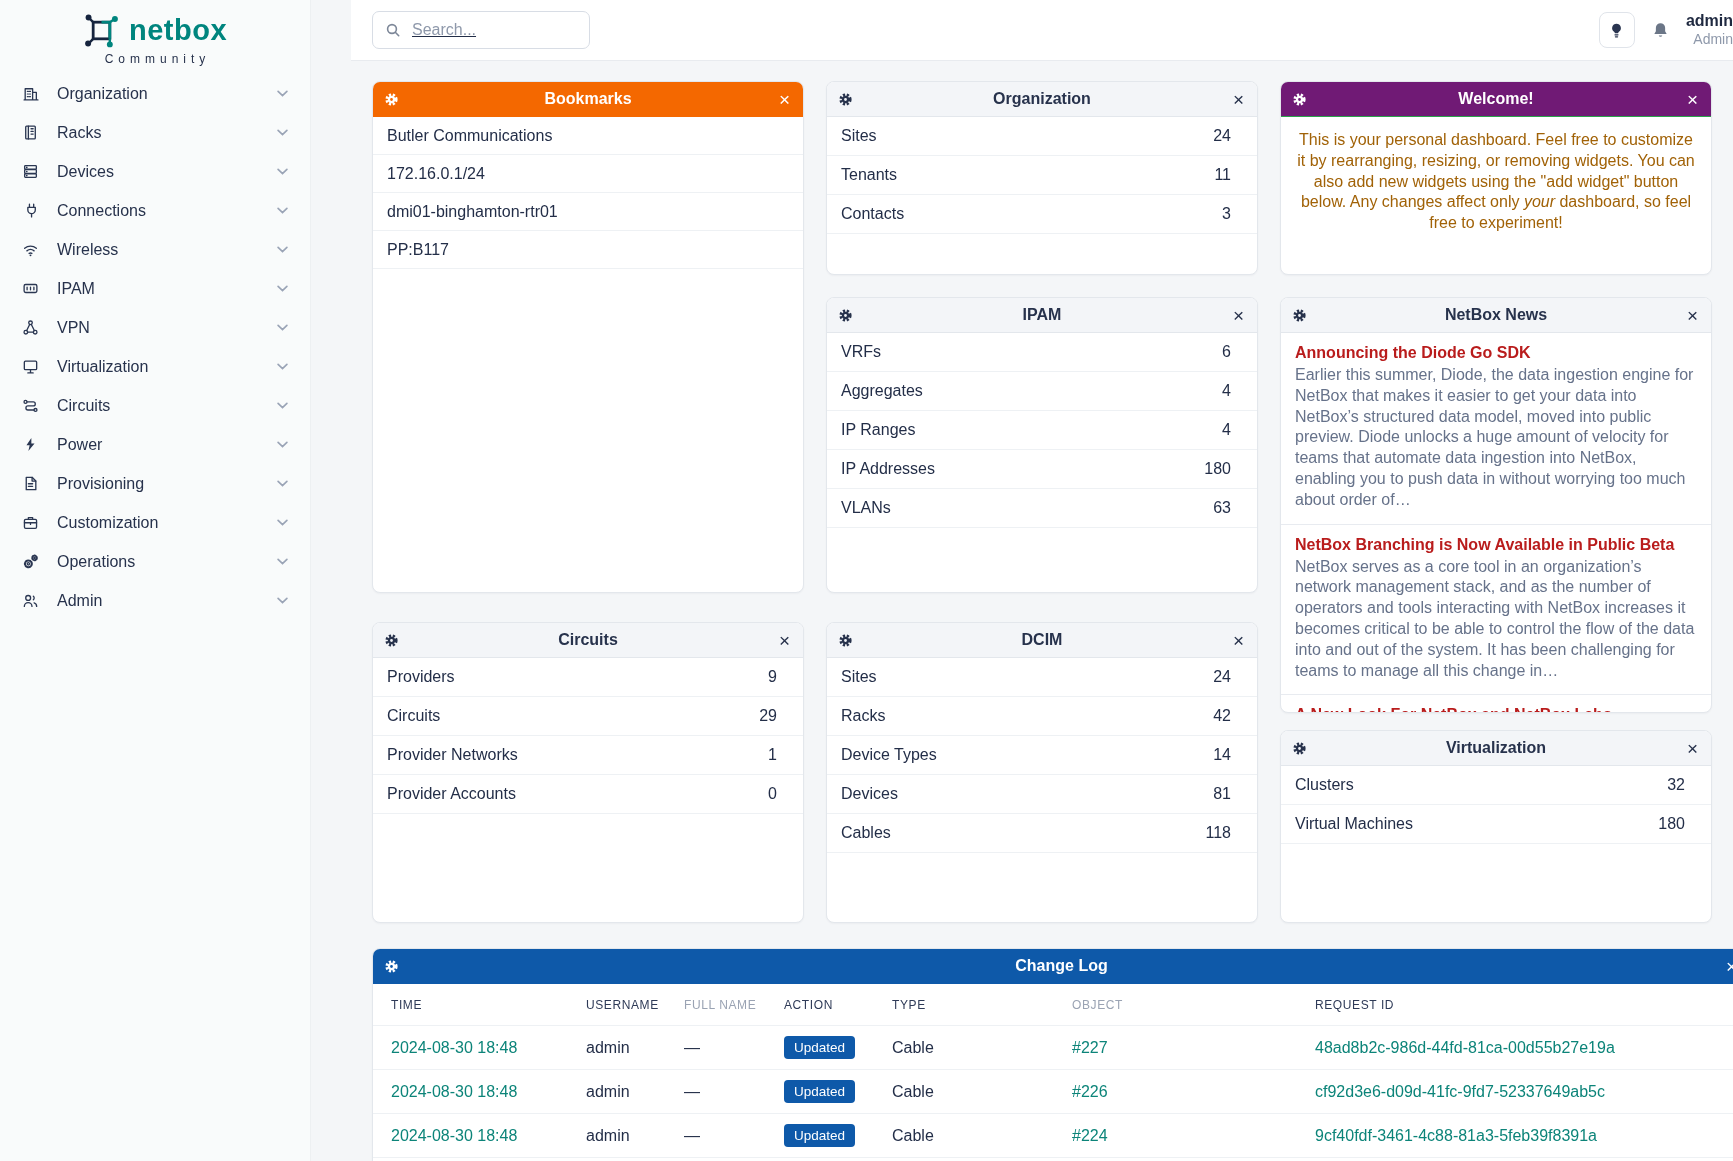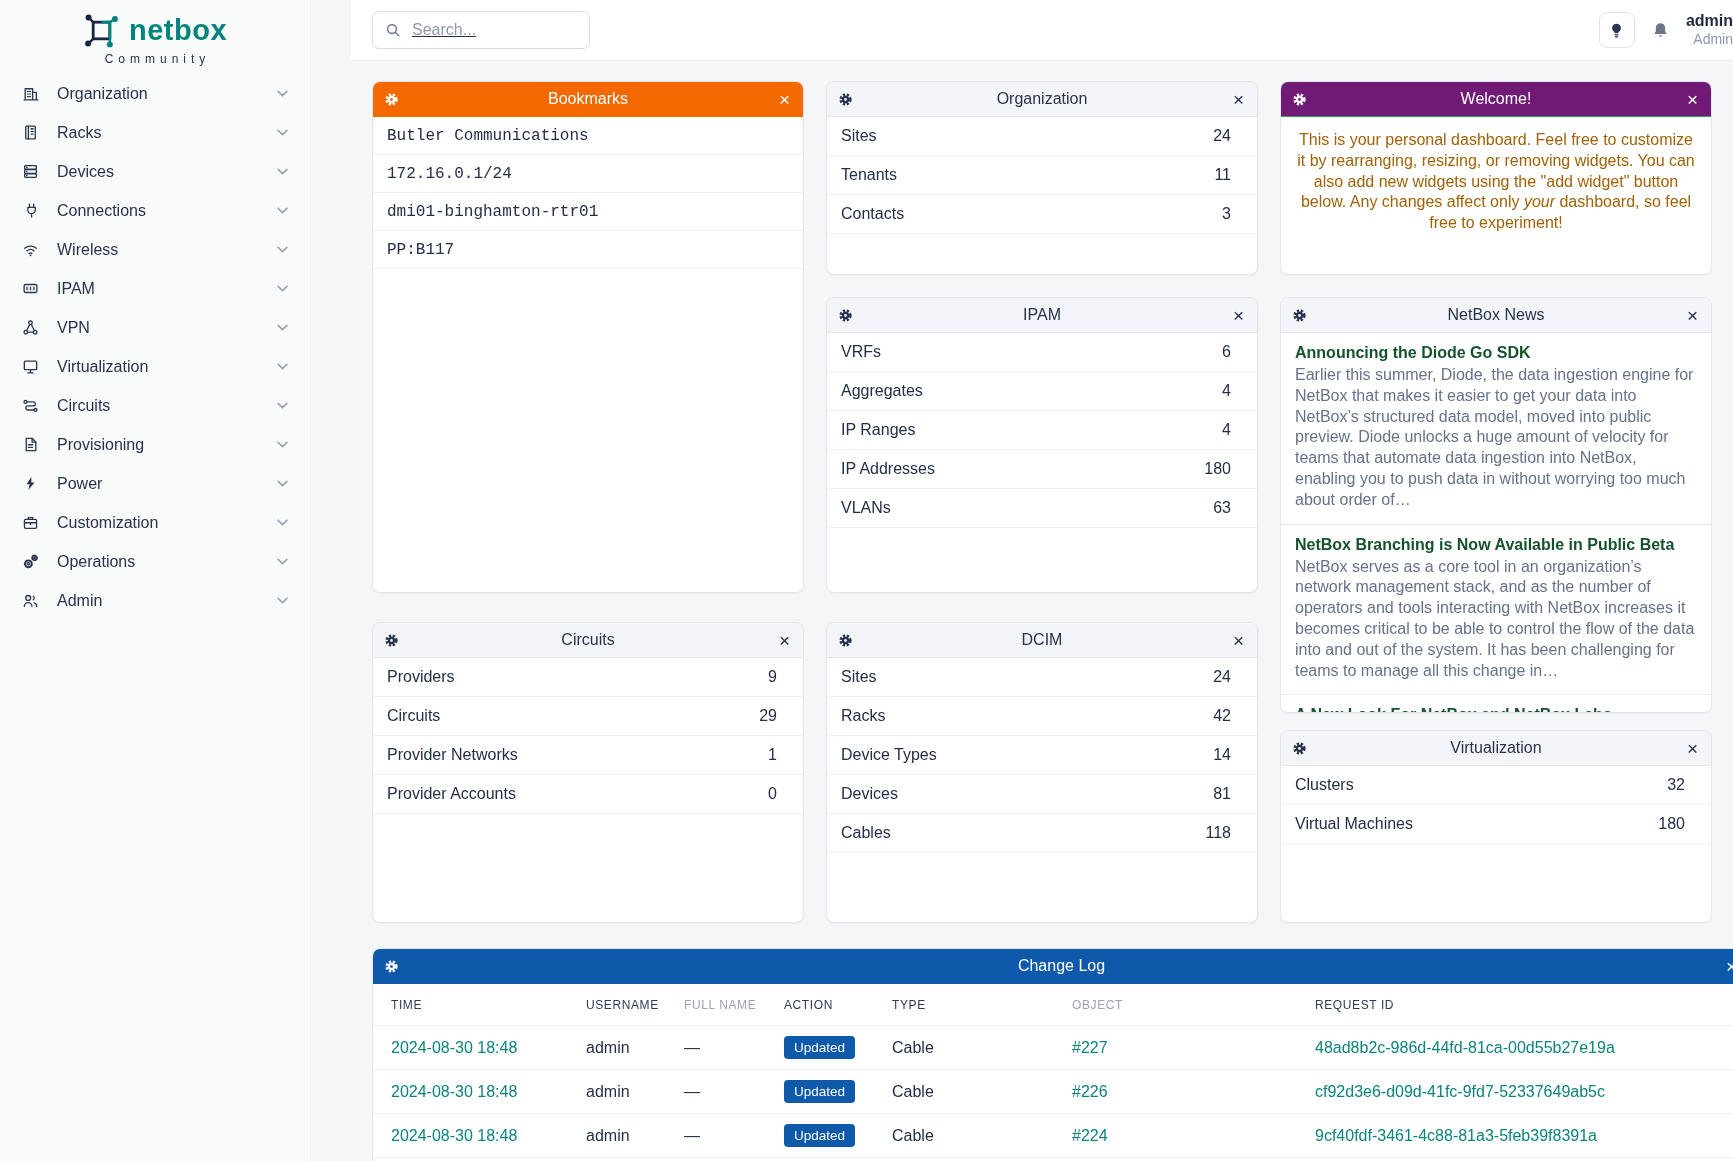--- a/index.html
+++ b/index.html
@@ -39,43 +39,43 @@
   .user { text-align:right; line-height:1.18; cursor:pointer; }
   .user-name { font-size:16px; font-weight:bold; color:#1f2940; }
   .user-role { font-size:14px; color:#8e98aa; }
 
   
   .content { padding:20px 21px 0; }
   .dash { display:flex; gap:22px; }
   .dcol { width:445px; display:flex; flex-direction:column; }
   .widget { background:#fff; border:1px solid #e3e7ec; border-radius:8px; overflow:hidden; box-shadow:0 1px 2px rgba(20,30,60,.04); }
   .whead { height:35px; display:flex; align-items:center; padding:0 11px; background:#f3f5f8; border-bottom:1px solid #e3e7ec; color:#27324c; flex-shrink:0; }
-  .wtitle { flex:1; text-align:center; font-size:16px; font-weight:400; }
+  .wtitle { flex:1; text-align:center; font-size:16px; font-weight:700; }
   .gear { display:flex; cursor:pointer; color:inherit; }
   .gsvg { width:15px; height:15px; }
   .teeth { fill:none; stroke:currentColor; stroke-width:3; stroke-dasharray:2.3 1.75; }
   .hub   { fill:none; stroke:currentColor; stroke-width:2.4; }
   .wclose { font-size:19px; line-height:1; cursor:pointer; width:15px; text-align:center; }
   .hdr-orange { background:#f46800; border-bottom-color:#f46800; color:#fff; }
   .hdr-green  { background:#701a75; border-bottom-color:#2ba24c; color:#fff; }
   .hdr-blue   { background:#0e59a9; border-bottom-color:#0e59a9; color:#fff; }
 
   .h194{height:194px} .h296{height:296px} .h301{height:301px}
   .h416{height:416px} .h193{height:193px} .h512{height:512px}
   .mt22{margin-top:22px} .mt29{margin-top:29px} .mt17{margin-top:17px}
 
   .srow { display:flex; justify-content:space-between; align-items:center; height:39px; padding:0 26px 0 14px; border-bottom:1px solid #eef1f4; font-size:16px; cursor:pointer; }
-  .bmk  { display:flex; align-items:center; height:38px; padding:0 14px; border-bottom:1px solid #eef1f4; font-size:16px; cursor:pointer;font-family:Liberation Mono, monospace; }
+  .bmk  { display:flex; align-items:center; height:38px; padding:0 14px; border-bottom:1px solid #eef1f4; font-size:16px; cursor:pointer; }
 
   .welcome-body { padding:13px 14px; font-size:16px; line-height:1.3; color:#a16207;text-align:center; }
   .welcome-body .it { font-style:italic; }
 
   .article { padding:11px 14px 13px; border-bottom:1px solid #e8ebf0; }
   .article:last-child { border-bottom:0; }
-  .a-head { font-size:16px; font-weight:600; color:#14532d; cursor:pointer; }
+  .a-head { font-size:16px; font-weight:600; color:#b91c1c; cursor:pointer; }
   .a-body { margin-top:3px; font-size:16px; line-height:1.3; color:#66728a; }
 
   
   .changelog { width:1379px; margin-top:25px; }
   table { width:100%; border-collapse:collapse; }
   th { font-size:12px; letter-spacing:.6px; text-align:left; font-weight:normal; color:#2e3a57; padding:14px 8px 13px; white-space:nowrap; }
   th.muted { color:#9aa3b3; }
   th:first-child, td:first-child { padding-left:18px; }
   td { font-size:16px; padding:10px 8px; border-top:1px solid #eef1f4; white-space:nowrap; }
   .tlink { color:#0c8479; cursor:pointer; }
@@ -236,38 +236,38 @@
         <span class="nlabel">Circuits</span>
         <span class="chev">
             <svg viewBox="0 0 10 6">
               <path d="m1 1 4 4 4-4"></path>
             </svg>
           </span>
       </div>
       <div class="nav-item">
         <span class="nicon">
             <svg viewBox="0 0 16 16">
+              <path d="M8.8 1.8 4.2 8.6h3L6 14.2l5.8-7.2h-3z" fill="currentColor" stroke="none"></path>
+            </svg>
+          </span>
+        <span class="nlabel">Power</span>
+        <span class="chev">
+            <svg viewBox="0 0 10 6">
+              <path d="m1 1 4 4 4-4"></path>
+            </svg>
+          </span>
+      </div>
+      <div class="nav-item">
+        <span class="nicon">
+            <svg viewBox="0 0 16 16">
               <path d="M4 2.2h5.5L13 5.7v8.1H4z"></path>
               <path d="M9.5 2.2v3.5H13M6 8.2h4M6 10.7h4"></path>
             </svg>
           </span>
         <span class="nlabel">Provisioning</span>
-        <span class="chev">
-            <svg viewBox="0 0 10 6">
-              <path d="m1 1 4 4 4-4"></path>
-            </svg>
-          </span>
-      </div>
-      <div class="nav-item">
-        <span class="nicon">
-            <svg viewBox="0 0 16 16">
-              <path d="M8.8 1.8 4.2 8.6h3L6 14.2l5.8-7.2h-3z" fill="currentColor" stroke="none"></path>
-            </svg>
-          </span>
-        <span class="nlabel">Power</span>
         <span class="chev">
             <svg viewBox="0 0 10 6">
               <path d="m1 1 4 4 4-4"></path>
             </svg>
           </span>
       </div>
       <div class="nav-item">
         <span class="nicon">
             <svg viewBox="0 0 16 16">
               <rect x="2.3" y="5" width="11.4" height="8.5" rx="1.2"></rect>

